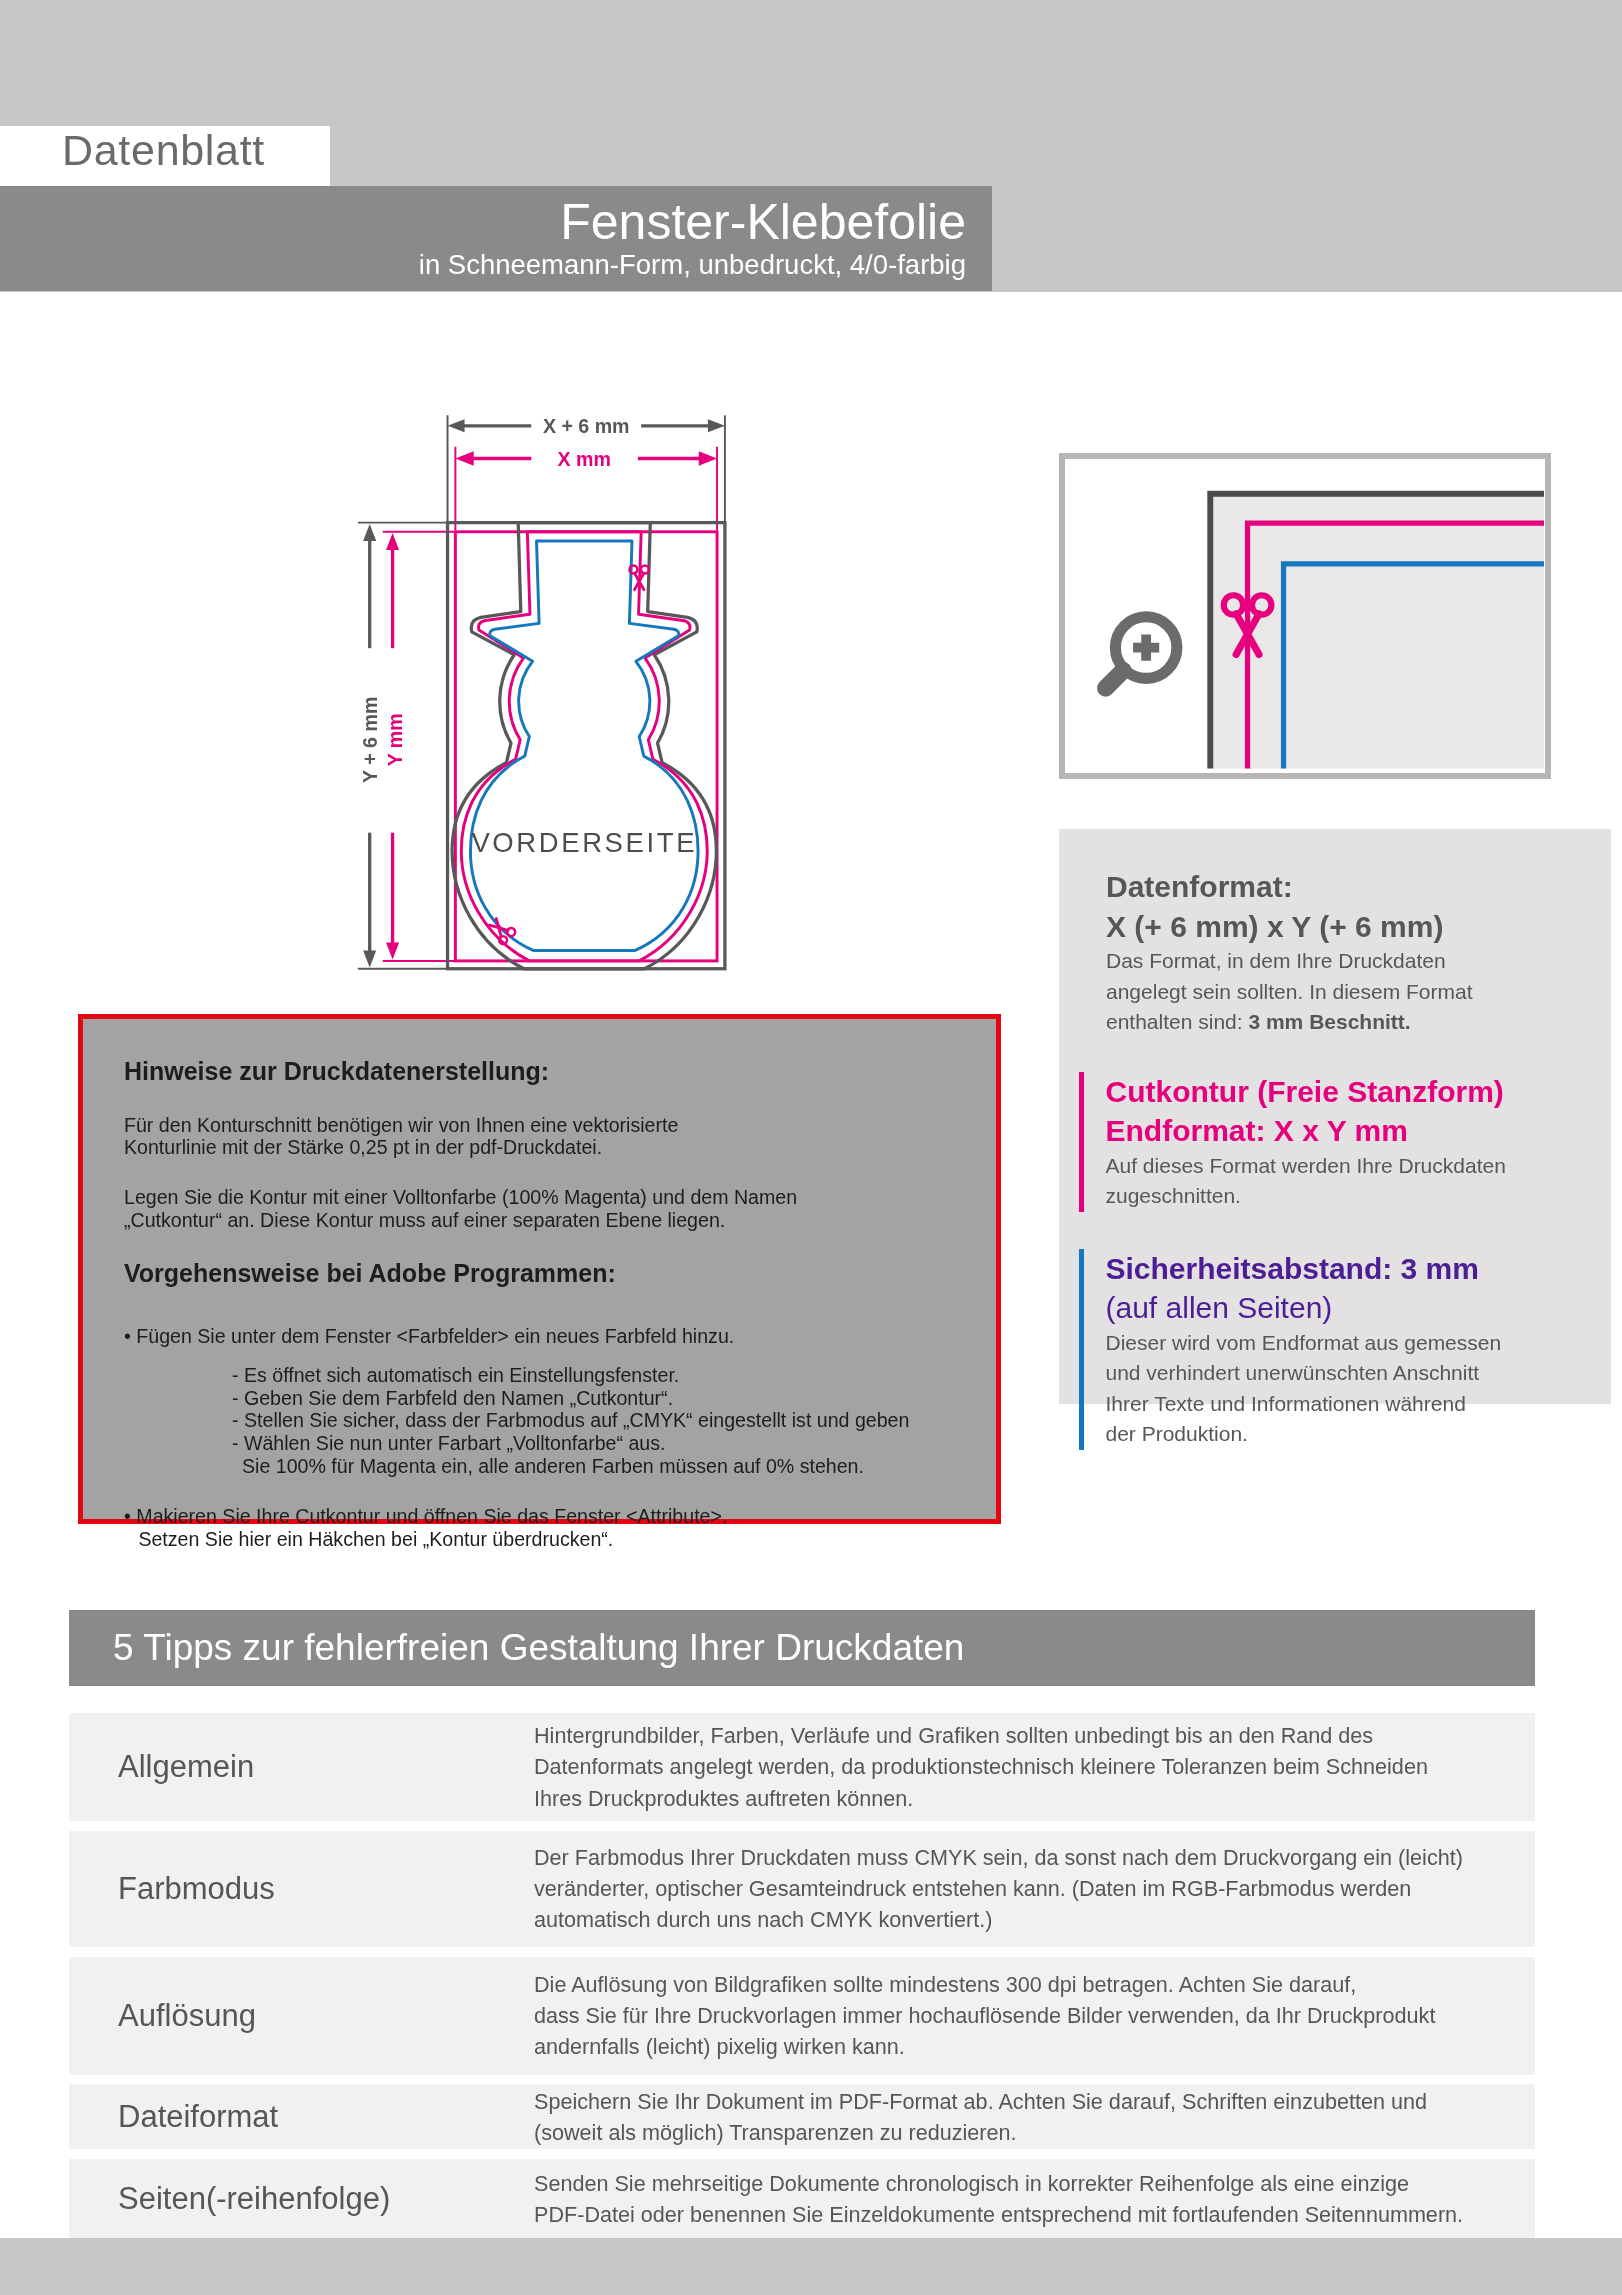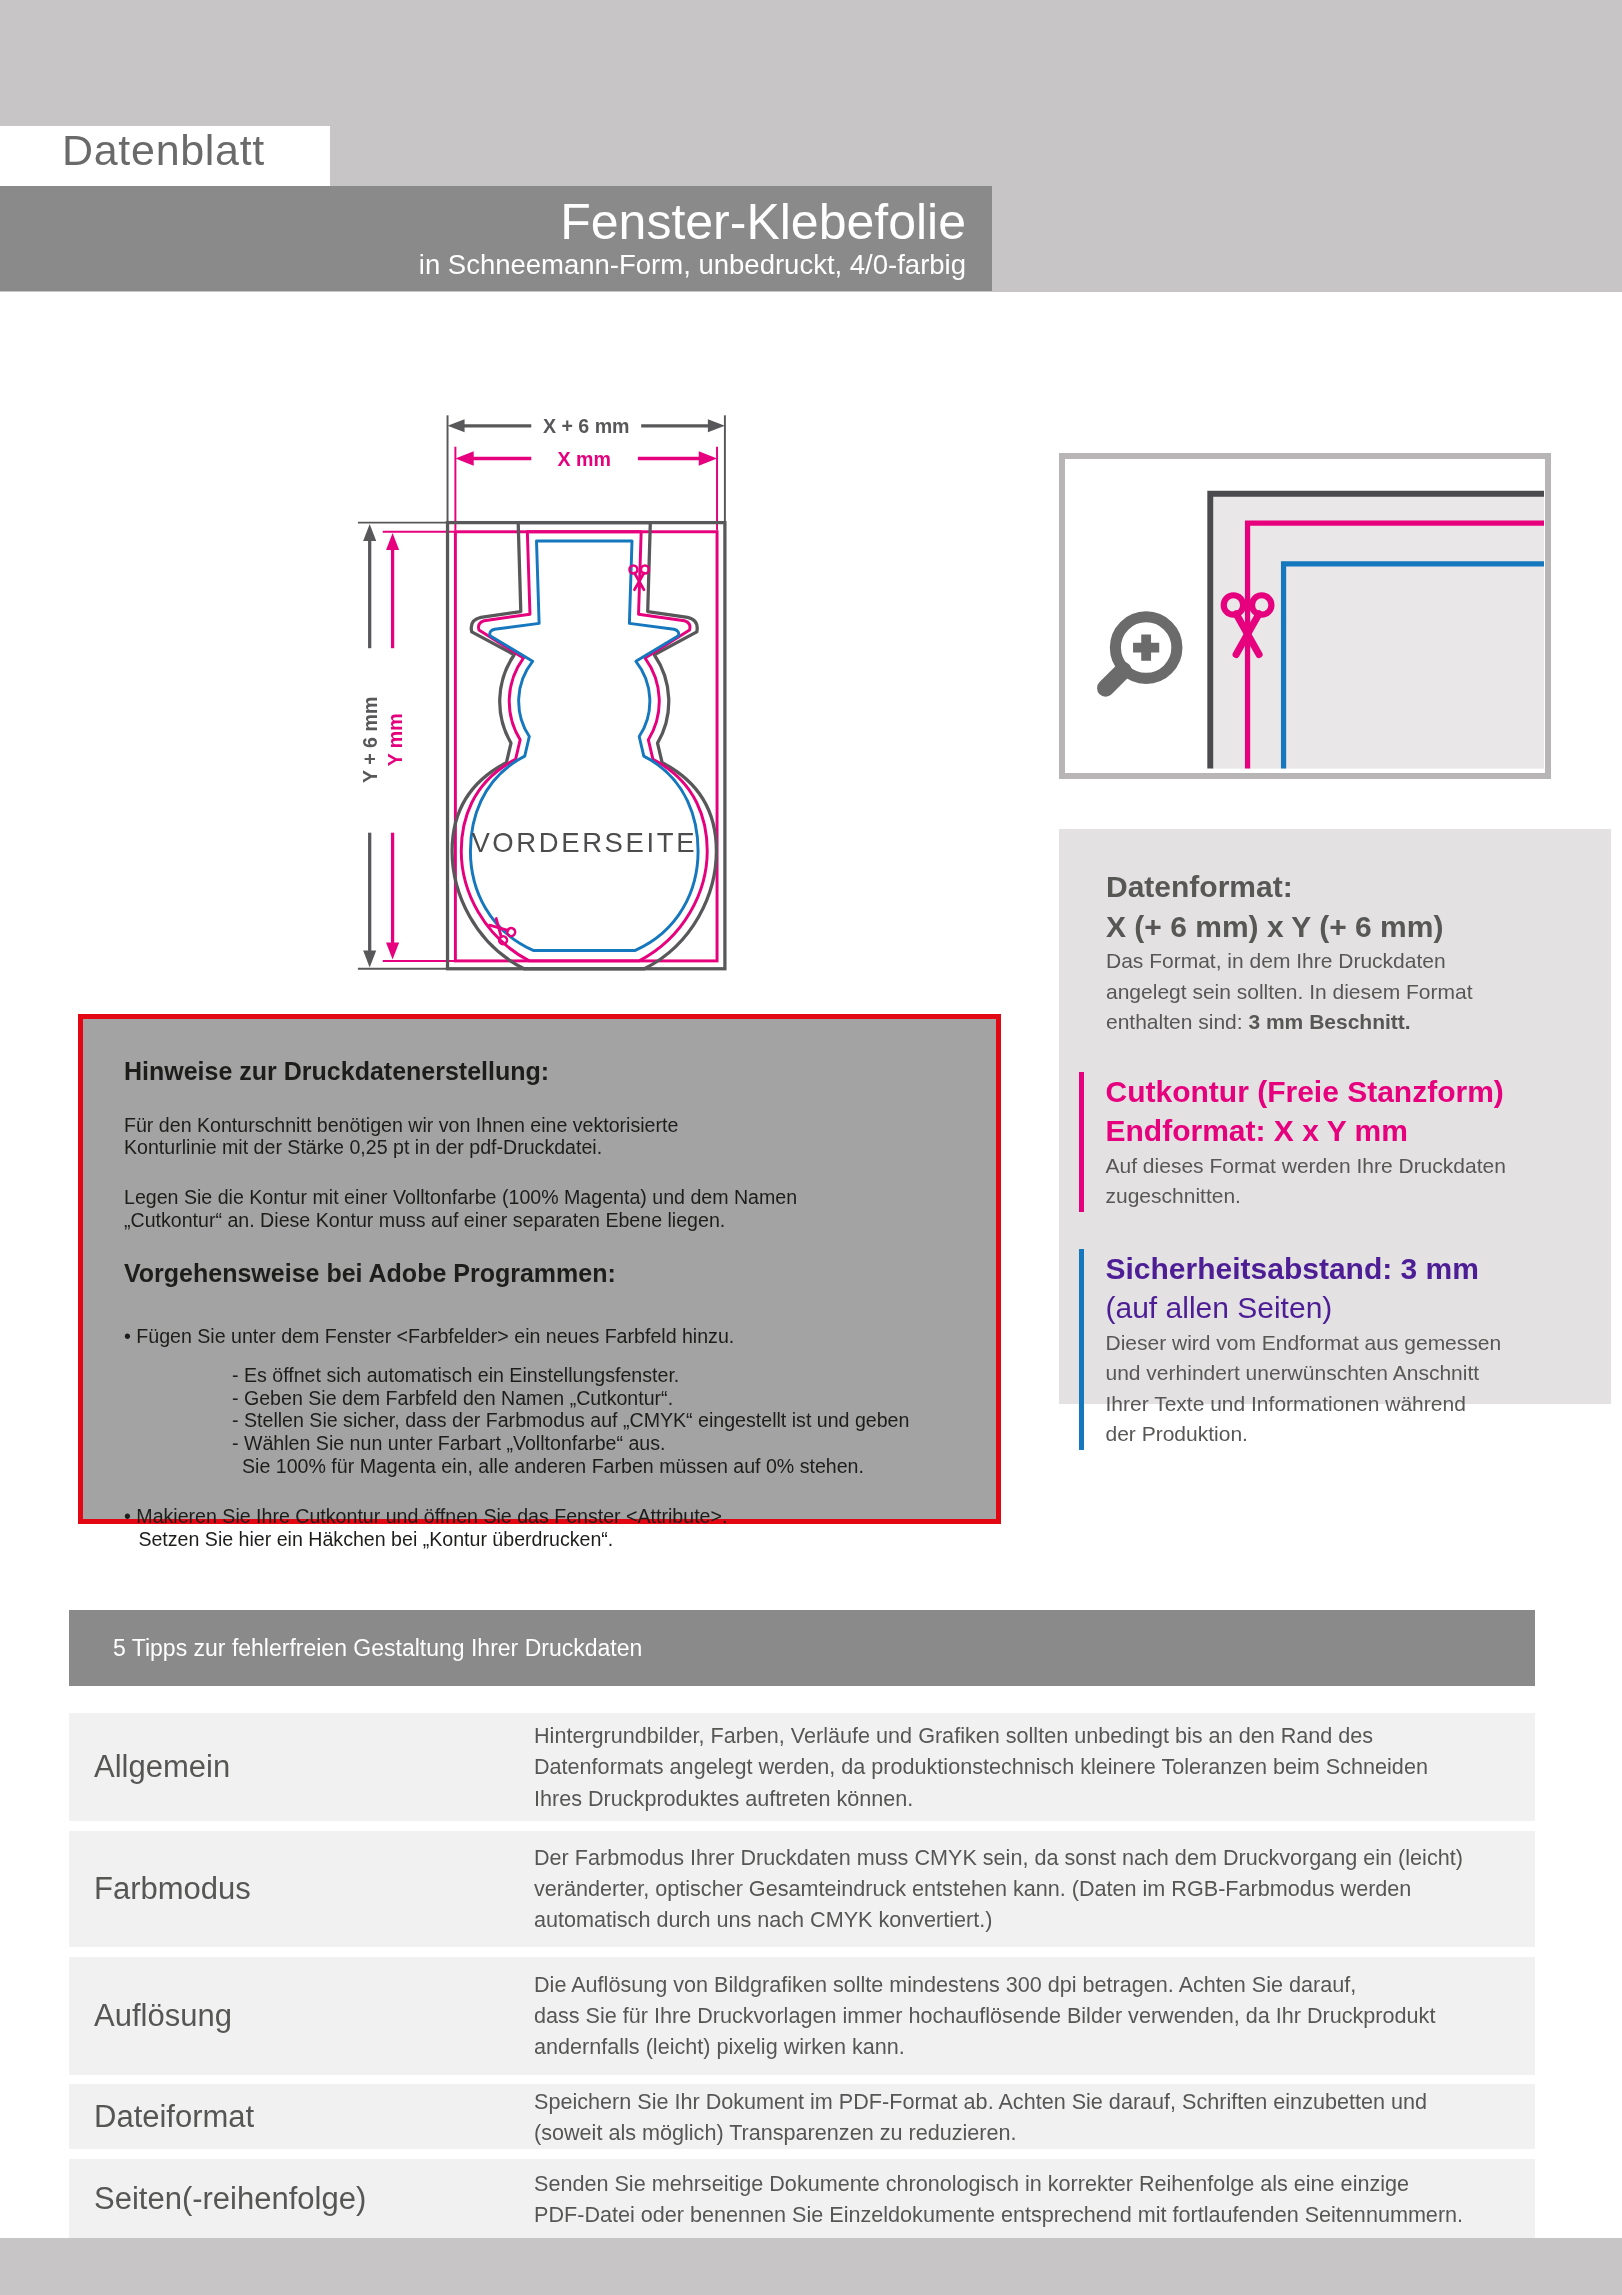--- a/index.html
+++ b/index.html
@@ -58,33 +58,33 @@
   .hx-sgap { height:15.7px; }
   .hx-indent { padding-left:108px; }
   .hx-indent2 { padding-left:118px; }
   .hx-indent3 { padding-left:14.4px; }
 
   
   .tipps-band {
     left:69px; top:1610px; width:1466px; height:76px; background:#8b8a8b;
     display:flex; align-items:center; padding-left:44px; box-sizing:border-box;
   }
-  .tipps-band span { color:#ffffff; font-size:23px; }
+  .tipps-band span { color:#ffffff; font-size:37px; }
   .tipps-table {
     left:69px; top:1713px; width:1466px;
     display:flex; flex-direction:column; gap:9.8px;
   }
   .tip-row { background:#f2f1f1; display:flex; align-items:center; }
   .tip-row.h3 { height:108px; }
   .tip-row.h3b { height:116px; }
   .tip-row.h3c { height:118px; }
   .tip-row.h2 { height:65px; }
   .tip-row.h2b { height:80px; }
   .tip-label {
-    width:465px; box-sizing:border-box; padding-left:25px;
+    width:465px; box-sizing:border-box; padding-left:49px;
     font-size:31px; color:#565655; flex-shrink:0;
   }
   .tip-text { font-size:21.6px; line-height:1.44; color:#565655; }
 
   .footer-band { left:0; top:2238px; width:1623px; height:58px; background:#c7c5c6; }
 </style>
 </head>
 <body>
 
 <div class="abs header-band"></div>

